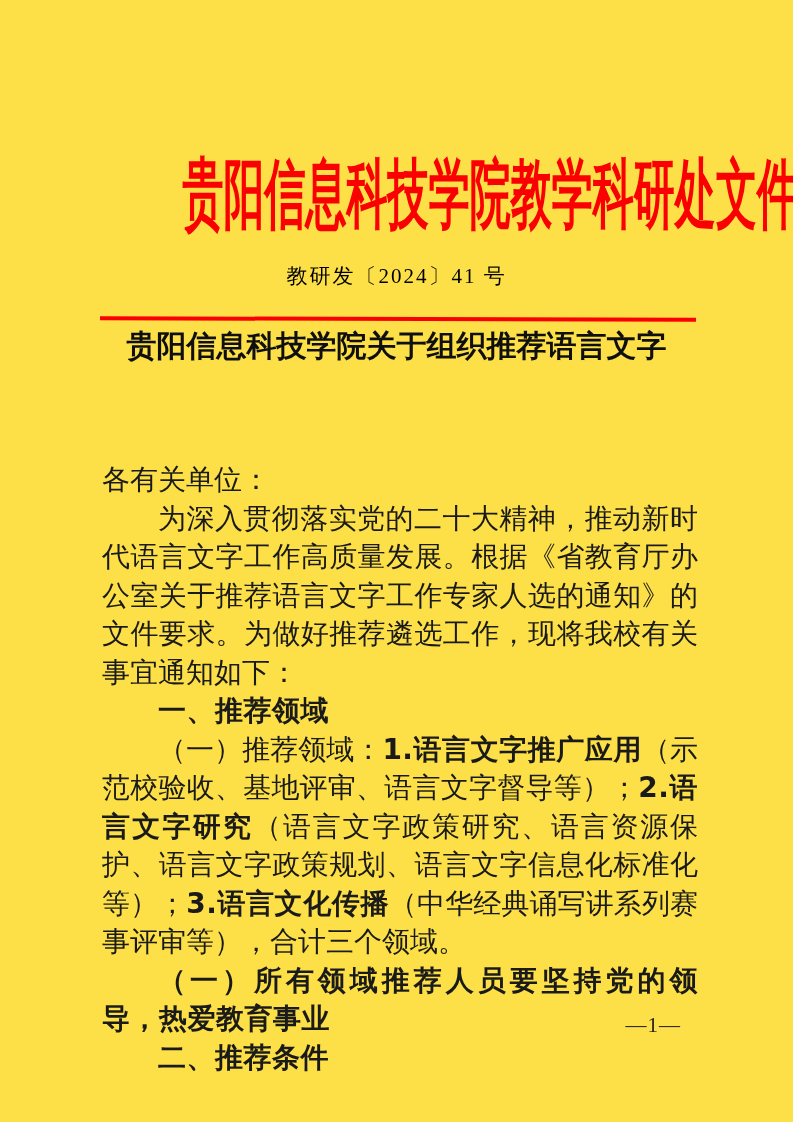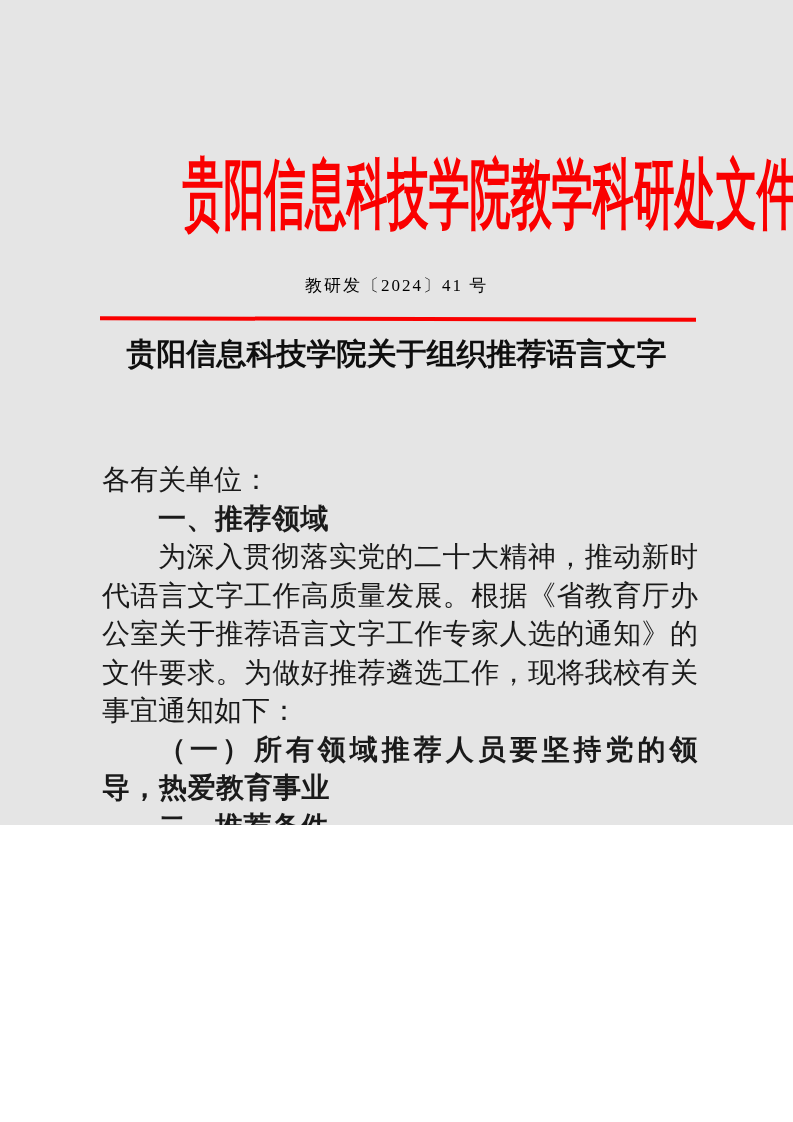--- a/index.html
+++ b/index.html
@@ -3,22 +3,22 @@
 <meta charset="utf-8">
 <style>
   html, body {
     margin: 0;
     padding: 0;
     background: #ffffff;
   }
   .page {
     position: relative;
     width: 793px;
-    height: 825px;
-    background: #e5e5e5;
+    height: 1122px;
+    background: #fde047;
     overflow: hidden;
     font-family: "Liberation Serif", "DejaVu Serif", serif;
     color: #1a1a1a;
   }
   
   .org-title {
     position: absolute;
     top: 150px;
     left: 0;
     width: 100%;
@@ -29,43 +29,43 @@
     white-space: nowrap;
     transform: scaleX(0.54);
     transform-origin: center center;
     letter-spacing: 0px;
     line-height: 88px;
     font-family: "Liberation Serif", "DejaVu Serif", serif;
   }
   
   .doc-number {
     position: absolute;
-    top: 274px;
+    top: 262px;
     left: 0;
     width: 100%;
     text-align: center;
-    font-size: 17px;
+    font-size: 21px;
     color: #000000;
     letter-spacing: 2px;
     font-family: "Liberation Serif", "DejaVu Serif", serif;
   }
   
   .red-rule {
     position: absolute;
     top: 317px;
     left: 100px;
     width: 596px;
     height: 4px;
     background: #fa0000;
     transform: rotate(0.15deg);
   }
   
   .doc-title {
     position: absolute;
-    top: 334px;
+    top: 326px;
     left: 0;
     width: 100%;
     margin: 0;
     text-align: center;
     font-size: 30px;
     font-weight: 700;
     line-height: 39px;
     color: #0f0f0f;
     font-family: "Liberation Serif", "DejaVu Serif", serif;
   }
@@ -114,22 +114,23 @@
 
   <div class="red-rule"></div>
 
   <h1 class="doc-title">
     <span>贵阳信息科技学院关于组织推荐语言文字</span><br>
   </h1>
 
   <div class="body-text">
     <p class="salutation">各有关单位：</p>
     <div id="paragraphs">
+        <p class="para-indent"><span>为深入贯彻落实党的二十大精神，推动新时代语言文字工作高质量发展。根据《省教育厅办公室关于推荐语言文字工作专家人选的通知》的文件要求。为做好推荐遴选工作，现将我校有关事宜通知如下：</span></p>
         <p class="para-indent"><span class="hei">一、推荐领域</span></p>
-        <p class="para-indent"><span>为深入贯彻落实党的二十大精神，推动新时代语言文字工作高质量发展。根据《省教育厅办公室关于推荐语言文字工作专家人选的通知》的文件要求。为做好推荐遴选工作，现将我校有关事宜通知如下：</span></p>
+        <p class="para-indent"><span>（一）推荐领域：</span><span class="hei">1.语言文字推广应用</span><span>（示范校验收、基地评审、语言文字督导等）；</span><span class="hei">2.语言文字研究</span><span>（语言文字政策研究、语言资源保护、语言文字政策规划、语言文字信息化标准化等）；</span><span class="hei">3.语言文化传播</span><span>（中华经典诵写讲系列赛事评审等），合计三个领域。</span></p>
         <p class="para-indent"><span class="hei">（一）所有领域推荐人员要坚持党的领导，热爱教育事业</span></p>
         <p class="para-indent"><span class="hei">二、推荐条件</span></p>
       </div>
   </div>
 
   <div class="page-number">—1—</div>
 
 </div>
 
 </body></html>

